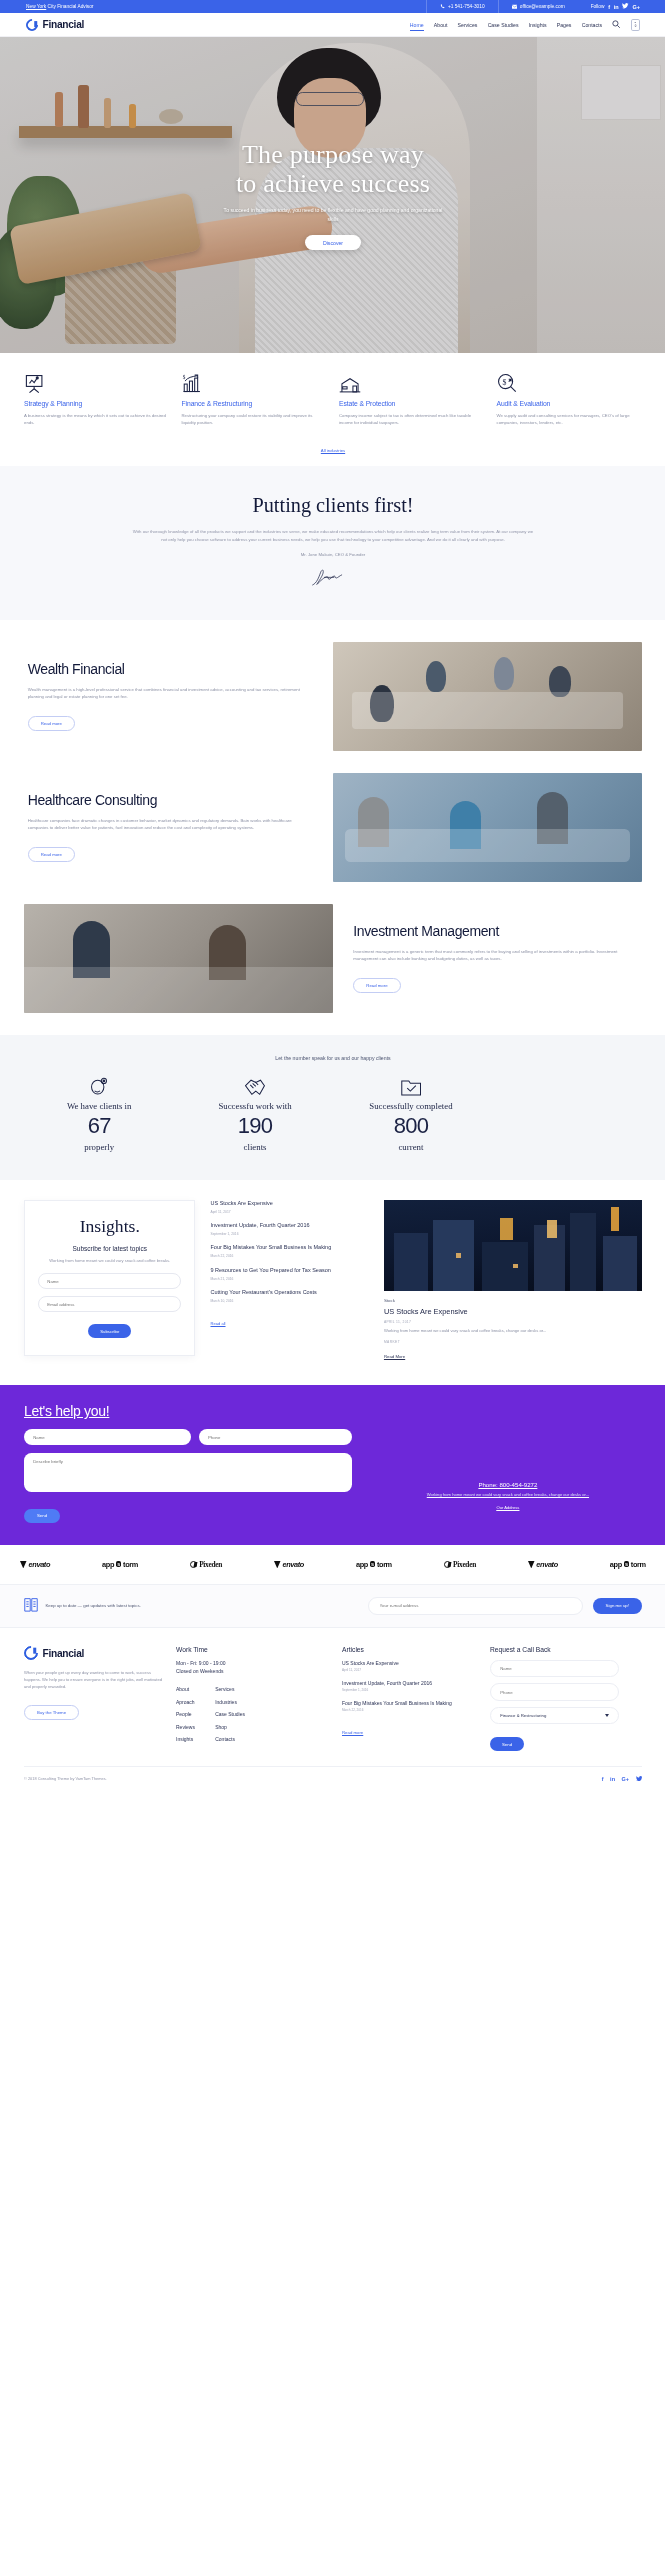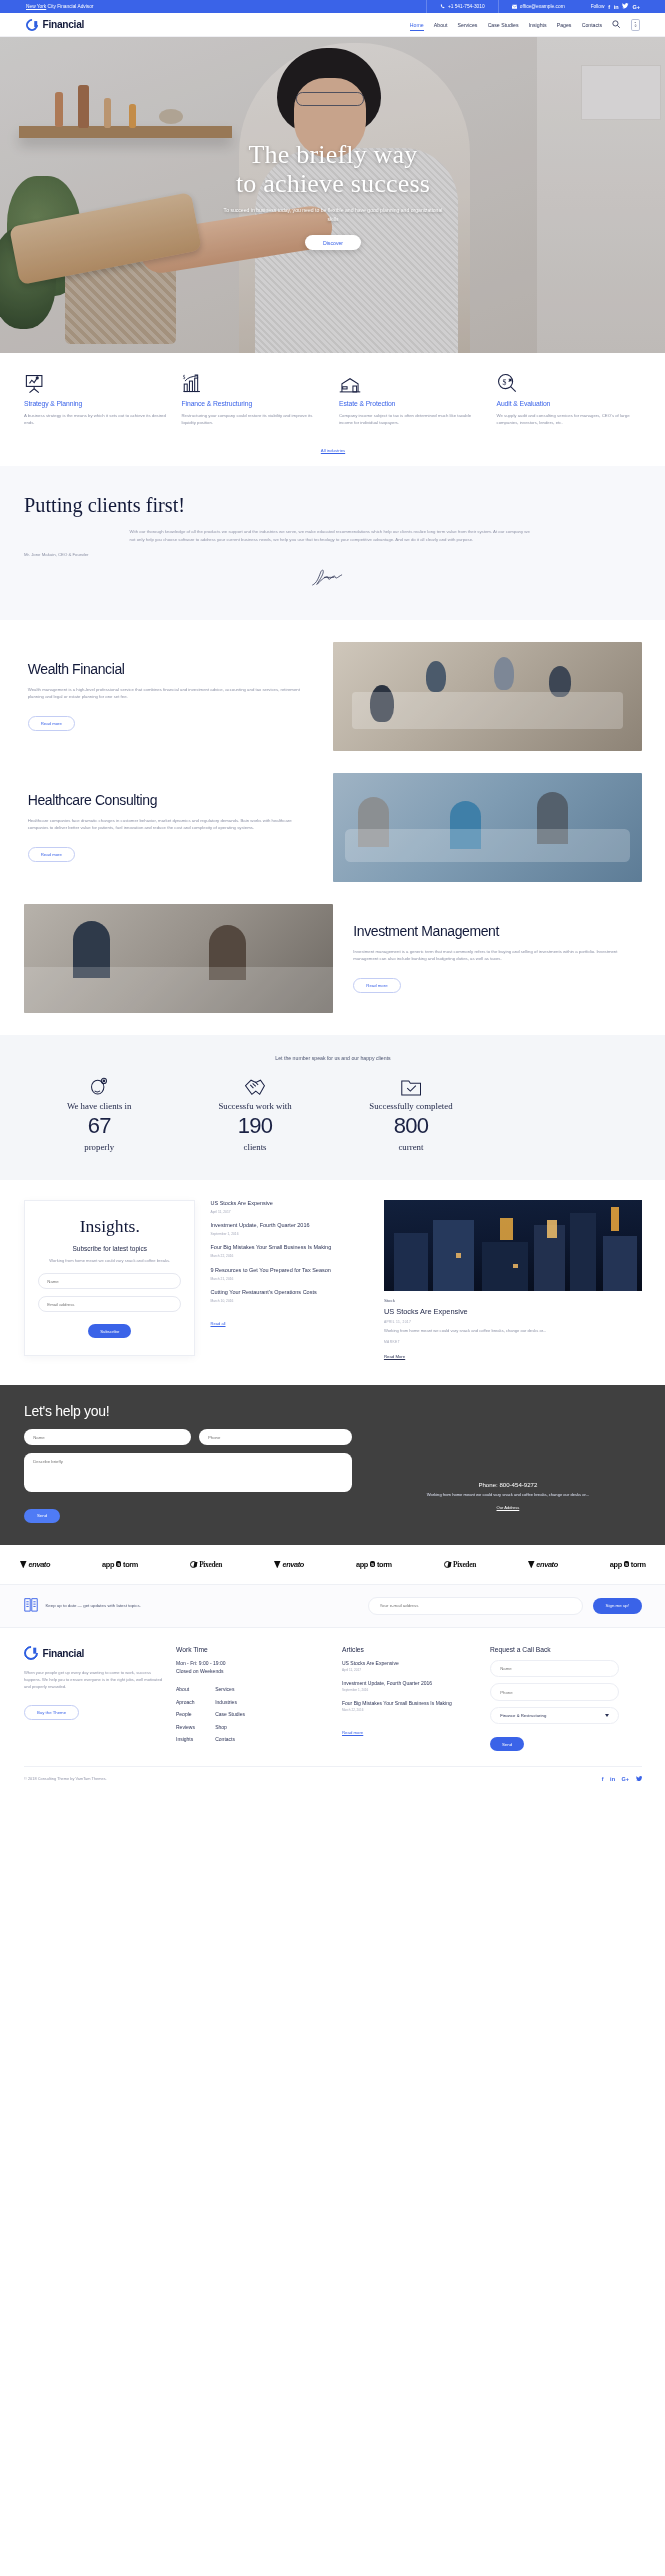--- a/index.html
+++ b/index.html
@@ -94,21 +94,21 @@
   .services{background:#fff;padding:20.3px 24px 11px;}
   .svc-grid{display:grid;grid-template-columns:repeat(4,1fr);gap:12px;}
   .svc-ico{height:20.3px;display:flex;align-items:flex-end;margin-bottom:6.5px;}
   .svc-ico svg{display:block;}
   .svc-title{color:#3a63e8;font-size:6.8px;font-weight:normal;margin-bottom:4.6px;letter-spacing:-0.1px;}
   .svc-text{color:#8b90a4;font-size:4.3px;line-height:1.7;}
   .svc-all{text-align:center;margin-top:12px;}
   .svc-all a{color:#3a63e8;font-size:4.3px;text-decoration:underline;}
 
   
-  .clients{background:#f7f8fb;padding:28px 24px 31px;text-align:left;}
+  .clients{background:#f7f8fb;padding:28px 24px 31px;text-align:center;}
   .clients h2{font-family:"Liberation Serif",serif;font-size:20.3px;font-weight:normal;color:#131a3a;margin-bottom:11px;}
   .clients p{color:#9094a8;font-size:4.3px;line-height:1.85;max-width:407px;margin:0 auto;}
   .clients .who{color:#8b90a4;font-size:4.3px;margin-top:8.3px;}
   .sign{margin-top:9.2px;display:flex;justify-content:center;}
 
   
   .altrow{display:flex;align-items:center;padding:0 24px;margin:22px 0;gap:0;}
   .altrow.rev{flex-direction:row-reverse;}
   .alt-txt{width:50%;padding:0 20.3px 0 3.7px;}
   .altrow.rev .alt-txt{padding:0 3.7px 0 20.3px;}
@@ -167,21 +167,21 @@
   .fi-b{position:absolute;background:#1d2d4d;}
   .fi-l{position:absolute;background:#f0b963;opacity:.85;}
   .feat-cat{font-size:4.4px;color:#4c5470;margin-top:7.4px;}
   .feat-t{font-size:7.4px;color:#1b2244;margin-top:3.7px;font-weight:normal;}
   .feat-d{font-size:3.3px;color:#a4a8ba;margin-top:3.7px;letter-spacing:0.3px;}
   .feat-p{font-size:4.1px;color:#8b90a4;line-height:1.7;margin-top:4.6px;}
   .feat-tag{font-size:3.3px;color:#a4a8ba;margin-top:4.6px;letter-spacing:0.4px;}
   .feat-more{font-size:4.3px;color:#2b3255;text-decoration:underline;display:inline-block;margin-top:3.7px;}
 
   
-  .help{background:#404040;padding:18.5px 24px 22px;display:flex;gap:22px;color:#fff;}
+  .help{background:#6d28d9;padding:18.5px 24px 22px;display:flex;gap:22px;color:#fff;text-decoration:underline;}
   .help-left{width:55%;}
   .help-h{font-size:14px;font-weight:normal;margin-bottom:10.2px;letter-spacing:-0.3px;}
   .help-row{display:flex;gap:7.4px;margin-bottom:7.4px;}
   .hinp{
     border:none;border-radius:13px;padding:5.5px 9.2px;font-size:4.3px;
     color:#9094a8;background:#fff;font-family:inherit;outline:none;
   }
   .hinp.n{flex:1.05;}
   .hinp.p{flex:.95;}
   .hta{
@@ -334,21 +334,21 @@
       <div class="hp-blouse"></div>
       <div class="hp-hair"></div>
       <div class="hp-face"></div>
       <div class="hp-glass"></div>
       <div class="hp-arm"></div>
       <div class="hp-roll"></div>
     </div>
     <div class="hero-overlay"></div>
     <div class="hero-content">
       <div class="hero-title">
-        <div>The briefly way</div>
+        <div>The purpose way</div>
         <div>to achieve success</div>
       </div>
       <div class="hero-sub">To succeed in business today, you need to be flexible and have good planning and organizational skills</div>
       <button class="hero-btn">Discover</button>
     </div>
   </div>
 
   <div class="services">
     <div class="svc-grid">
 

